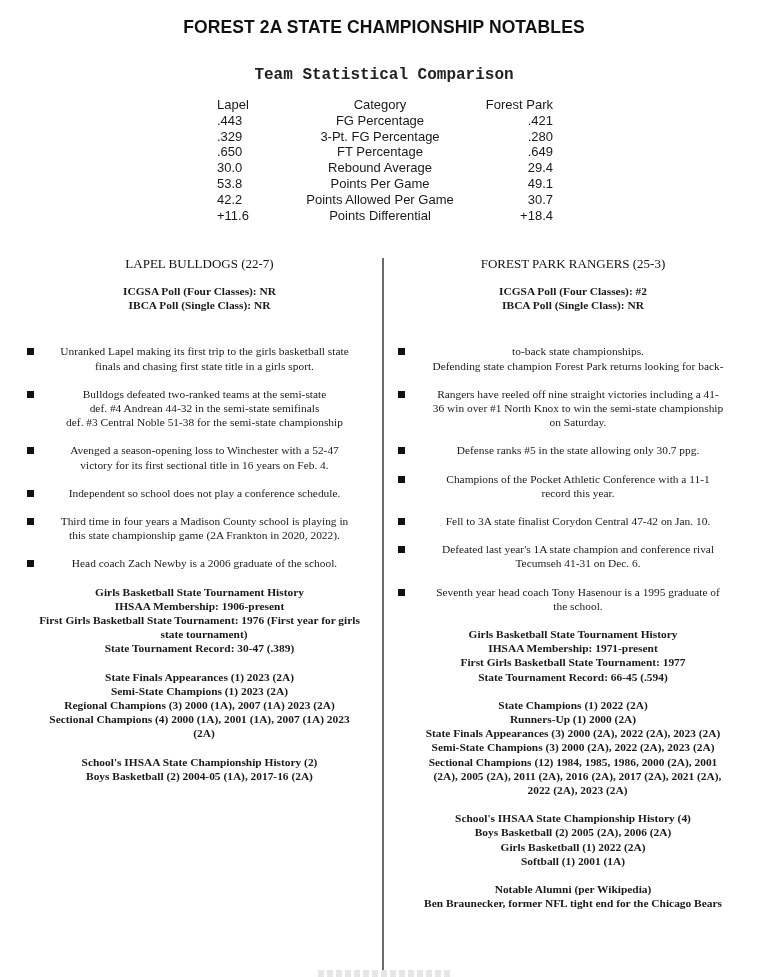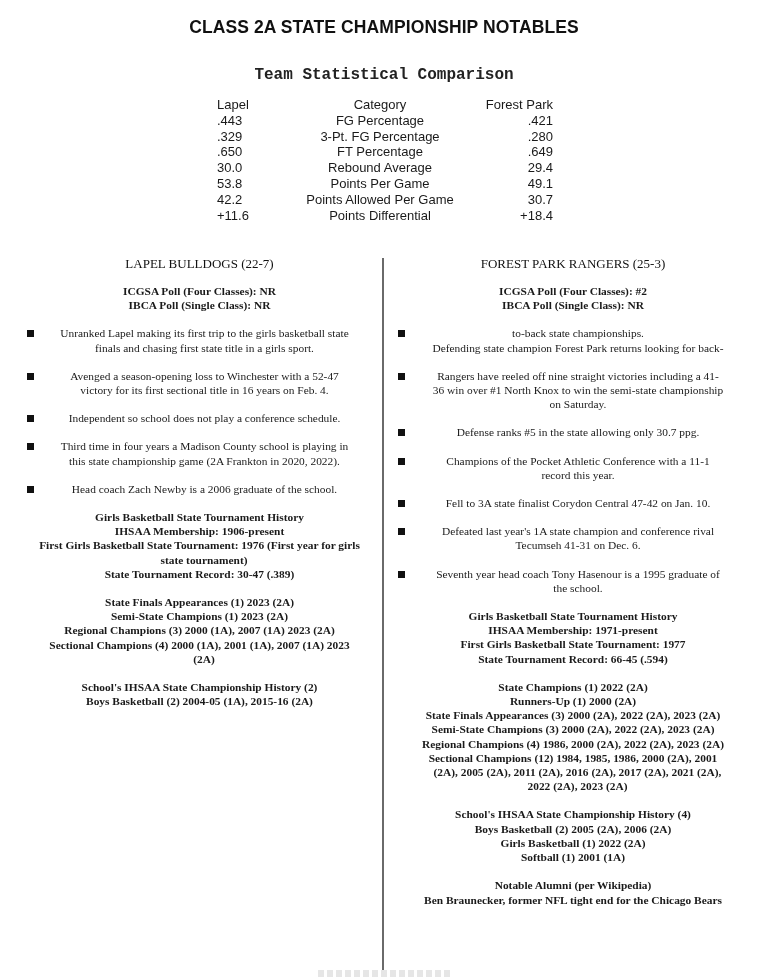--- a/index.html
+++ b/index.html
@@ -32,42 +32,42 @@
     font-family: Liberation Serif, serif; font-size: 11.4px; line-height: 14.2px; color: #1a1a1a; text-align: center;
   }
   .col.left { left: 27px; width: 345px; }
   .col.right { left: 398px; width: 350px; }
   .divider {
     position: absolute; left: 382px; top: 258px; width: 1.5px; height: 713px; background: #6a6a6a;
   }
   .team-head {
     font-size: 13px; margin: 0 0 12px 0; line-height: 16px; color: #111;
   }
-  .polls { margin-bottom: 14px; }
+  .polls { margin-bottom: 32px; }
   .polls div { font-weight: bold; }
   .bullet {
     position: relative; padding-left: 10px; margin-bottom: 14px;
   }
   .bullet .sq {
     position: absolute; left: 0; top: 4px; width: 7px; height: 7px; background: #111;
   }
   .bullet .line { display: block; }
   .section { margin-bottom: 14px; margin-top: 12px; }
   .section .row { display: block; }
   .section .bold-row { font-weight: bold; }
   .hang { padding-left: 9px; }
   .footer-faint {
     position: absolute; left: 318px; top: 970px; width: 132px; height: 7px;
     background: repeating-linear-gradient(90deg, #e6e6e6 0 6px, #ffffff 6px 9px);
   }
 </style>
 </head>
 <body>
 
-<div class="title">CLASS 2A STATE CHAMPIONSHIP NOTABLES</div>
+<div class="title">FOREST 2A STATE CHAMPIONSHIP NOTABLES</div>
 <div class="subtitle">Team Statistical Comparison</div>
 
 <table class="stats">
   <tbody>
       <tr>
     <td class="c-l">Lapel</td>
     <td class="c-m">Category</td>
     <td class="c-r">Forest Park</td>
   </tr>
   <tr>
@@ -117,20 +117,26 @@
     <div>IBCA Poll (Single Class): NR</div>
   </div>
 
   <div class="bullet">
     <span class="sq"></span>
     <span class="line">Unranked Lapel making its first trip to the girls basketball state</span>
     <span class="line">finals and chasing first state title in a girls sport.</span>
   </div>
   <div class="bullet">
     <span class="sq"></span>
+    <span class="line">Bulldogs defeated two-ranked teams at the semi-state</span>
+    <span class="line">def. #4 Andrean 44-32 in the semi-state semifinals</span>
+    <span class="line">def. #3 Central Noble 51-38 for the semi-state championship</span>
+  </div>
+  <div class="bullet">
+    <span class="sq"></span>
     <span class="line">Avenged a season-opening loss to Winchester with a 52-47</span>
     <span class="line">victory for its first sectional title in 16 years on Feb. 4.</span>
   </div>
   <div class="bullet">
     <span class="sq"></span>
     <span class="line">Independent so school does not play a conference schedule.</span>
   </div>
   <div class="bullet">
     <span class="sq"></span>
     <span class="line">Third time in four years a Madison County school is playing in</span>
@@ -152,21 +158,21 @@
   <div class="section">
     <span class="row bold-row">State Finals Appearances (1) 2023 (2A)</span>
     <span class="row bold-row">Semi-State Champions (1) 2023 (2A)</span>
     <span class="row bold-row">Regional Champions (3) 2000 (1A), 2007 (1A) 2023 (2A)</span>
     <span class="row bold-row">Sectional Champions (4) 2000 (1A), 2001 (1A), 2007 (1A) 2023</span>
     <span class="row bold-row hang">(2A)</span>
   </div>
 
   <div class="section">
     <span class="row bold-row">School's IHSAA State Championship History (2)</span>
-    <span class="row bold-row">Boys Basketball (2) 2004-05 (1A), 2015-16 (2A)</span>
+    <span class="row bold-row">Boys Basketball (2) 2004-05 (1A), 2017-16 (2A)</span>
   </div>
 </div>
 
 <div class="col right">
   <div class="team-head">FOREST PARK RANGERS (25-3)</div>
   <div class="polls">
     <div>ICGSA Poll (Four Classes): #2</div>
     <div>IBCA Poll (Single Class): NR</div>
   </div>
 
@@ -210,21 +216,20 @@
     <span class="row bold-row">IHSAA Membership: 1971-present</span>
     <span class="row bold-row">First Girls Basketball State Tournament: 1977</span>
     <span class="row bold-row">State Tournament Record: 66-45 (.594)</span>
   </div>
 
   <div class="section">
     <span class="row bold-row">State Champions (1) 2022 (2A)</span>
     <span class="row bold-row">Runners-Up (1) 2000 (2A)</span>
     <span class="row bold-row">State Finals Appearances (3) 2000 (2A), 2022 (2A), 2023 (2A)</span>
     <span class="row bold-row">Semi-State Champions (3) 2000 (2A), 2022 (2A), 2023 (2A)</span>
-    <span class="row bold-row">Regional Champions (4) 1986, 2000 (2A), 2022 (2A), 2023 (2A)</span>
     <span class="row bold-row">Sectional Champions (12) 1984, 1985, 1986, 2000 (2A), 2001</span>
     <span class="row bold-row hang">(2A), 2005 (2A), 2011 (2A), 2016 (2A), 2017 (2A), 2021 (2A),</span>
     <span class="row bold-row hang">2022 (2A), 2023 (2A)</span>
   </div>
 
   <div class="section">
     <span class="row bold-row">School's IHSAA State Championship History (4)</span>
     <span class="row bold-row">Boys Basketball (2) 2005 (2A), 2006 (2A)</span>
     <span class="row bold-row">Girls Basketball (1) 2022 (2A)</span>
     <span class="row bold-row">Softball (1) 2001 (1A)</span>

